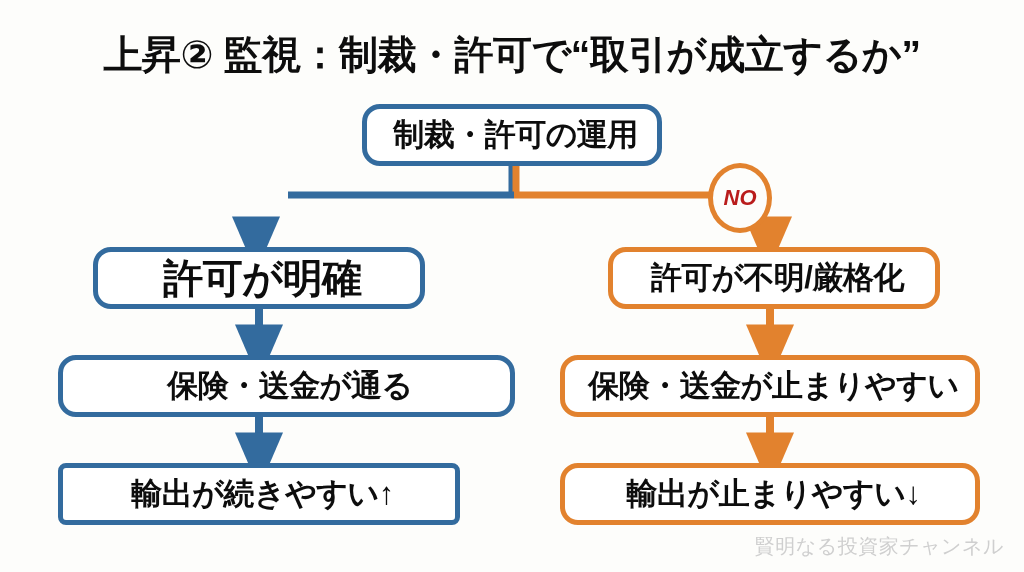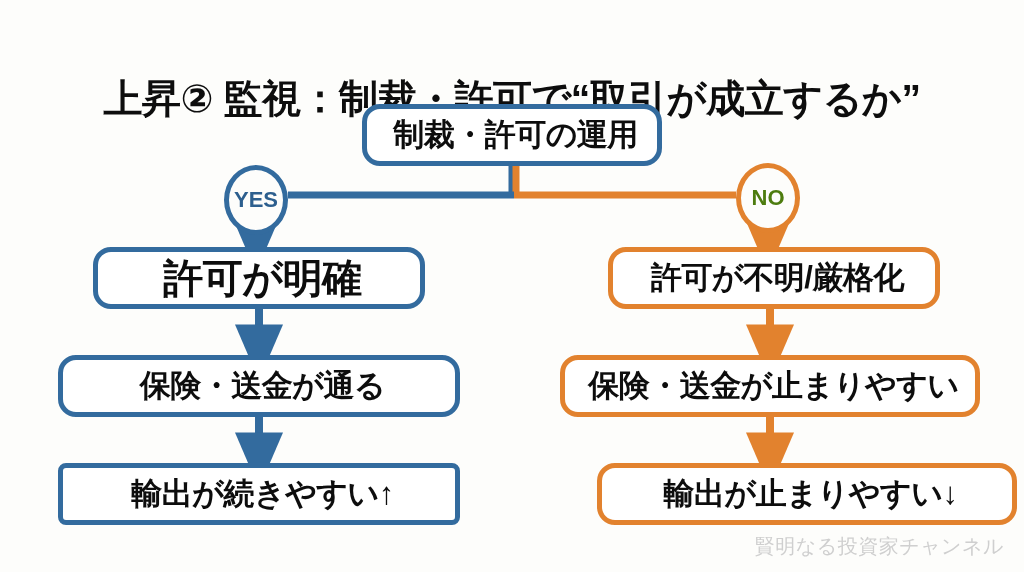--- a/index.html
+++ b/index.html
@@ -22,21 +22,20 @@
     position: absolute;
     left: 0;
     top: 28px;
     width: 1024px;
     text-align: center;
     font-size: 39px;
     font-weight: 700;
     letter-spacing: -0.5px;
     color: #0d0d0d;
     white-space: nowrap;
-    margin-top: 44px;
   }
 
   
   #wires {
     position: absolute;
     left: 0;
     top: 0;
     width: 1024px;
     height: 572px;
   }
@@ -58,26 +57,26 @@
     white-space: nowrap;
     padding-left: 7px;
   }
   .node.blue   { border-color: #336b9e; }
   .node.orange { border-color: #e2822e; }
 
   
   #node-root { left: 362px; top: 104px; width: 300px; height: 62px; font-size: 31px; }
 
   #node-l1 { left:  93px; top: 247px; width: 332px; height: 62px; font-size: 40px; }
-  #node-l2 { left:  58px; top: 355px; width: 402px; height: 62px; font-size: 31px; }
+  #node-l2 { left:  58px; top: 355px; width: 457px; height: 62px; font-size: 31px; }
   #node-l3 { left:  58px; top: 463px; width: 402px; height: 62px; font-size: 31px; border-radius: 8px; }
 
   #node-r1 { left: 608px; top: 247px; width: 332px; height: 62px; font-size: 31px; }
   #node-r2 { left: 560px; top: 355px; width: 420px; height: 62px; font-size: 31px; }
-  #node-r3 { left: 560px; top: 463px; width: 420px; height: 62px; font-size: 31px; margin-left: 37px; }
+  #node-r3 { left: 560px; top: 463px; width: 420px; height: 62px; font-size: 31px; }
 
   
   .bubble {
     position: absolute;
     box-sizing: border-box;
     width: 64px;
     height: 70px;
     border-radius: 50%;
     border-style: solid;
     border-width: 5px;
@@ -88,23 +87,24 @@
     font-size: 22px;
     font-weight: 700;
     letter-spacing: 0px;
   }
   #bubble-yes {
     left: 224px; top: 165px;
     border-color: #336b9e;
     color: #2d5f8e;
   }
   #bubble-no {
-    left: 736px; top: 163px;
+    left: 708px; top: 163px;
     border-color: #e2822e;
-    color: #4d7c0f;
+    color: #b91c1c;
+    font-style: italic;
   }
 
   
   #watermark {
     position: absolute;
     right: 20px;
     bottom: 12px;
     font-size: 20px;
     color: #cfcfcf;
     letter-spacing: 0.5px;
@@ -143,21 +143,20 @@
 
     <path d="M259,309 L259,350" stroke="#336b9e" stroke-width="8" fill="none" marker-end="url(#arrow-blue)"></path>
     <path d="M259,417 L259,458" stroke="#336b9e" stroke-width="8" fill="none" marker-end="url(#arrow-blue)"></path>
 
     <path d="M770,309 L770,350" stroke="#e2822e" stroke-width="8" fill="none" marker-end="url(#arrow-orange)"></path>
     <path d="M770,417 L770,458" stroke="#e2822e" stroke-width="8" fill="none" marker-end="url(#arrow-orange)"></path>
   </svg>
 
   <div class="node blue" id="node-root">制裁・許可の運用</div>
 
-  <div class="bubble" id="bubble-yes">YES</div>
 
   <div class="bubble" id="bubble-no">NO</div>
 
   <div class="node blue" id="node-l1">許可が明確</div>
   <div class="node blue" id="node-l2">保険・送金が通る</div>
   <div class="node blue" id="node-l3">輸出が続きやすい↑</div>
 
   <div class="node orange" id="node-r2">保険・送金が止まりやすい</div>
   <div class="node orange" id="node-r1">許可が不明/厳格化</div>
   <div class="node orange" id="node-r3">輸出が止まりやすい↓</div>

